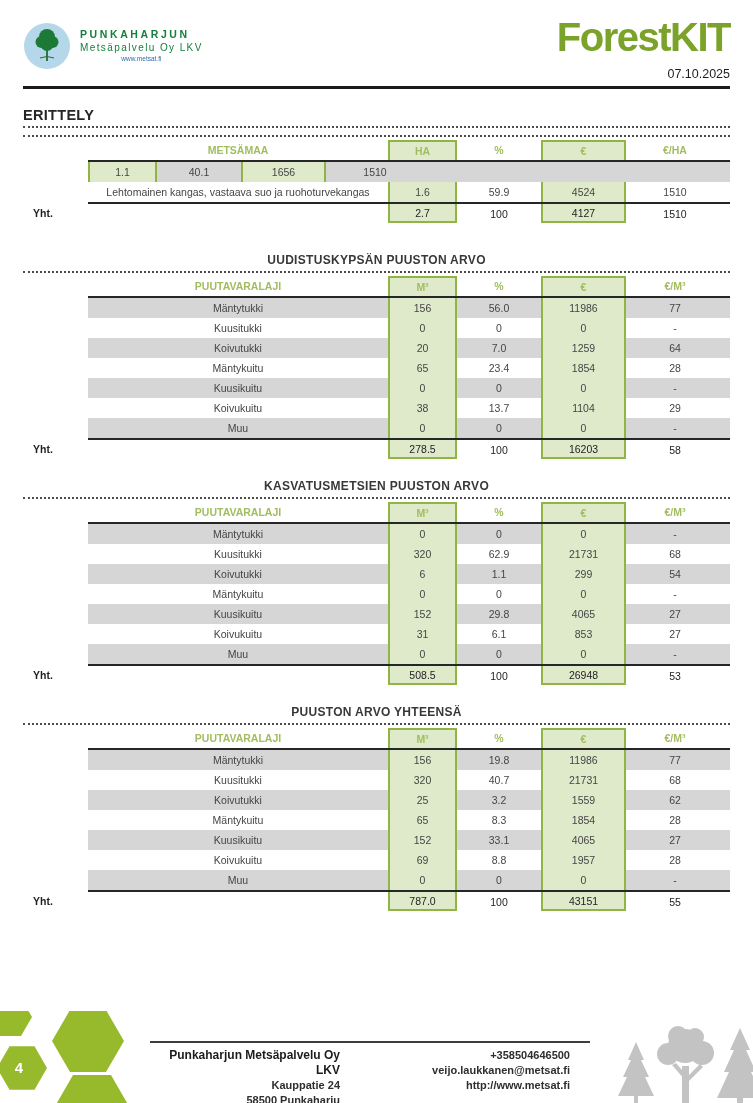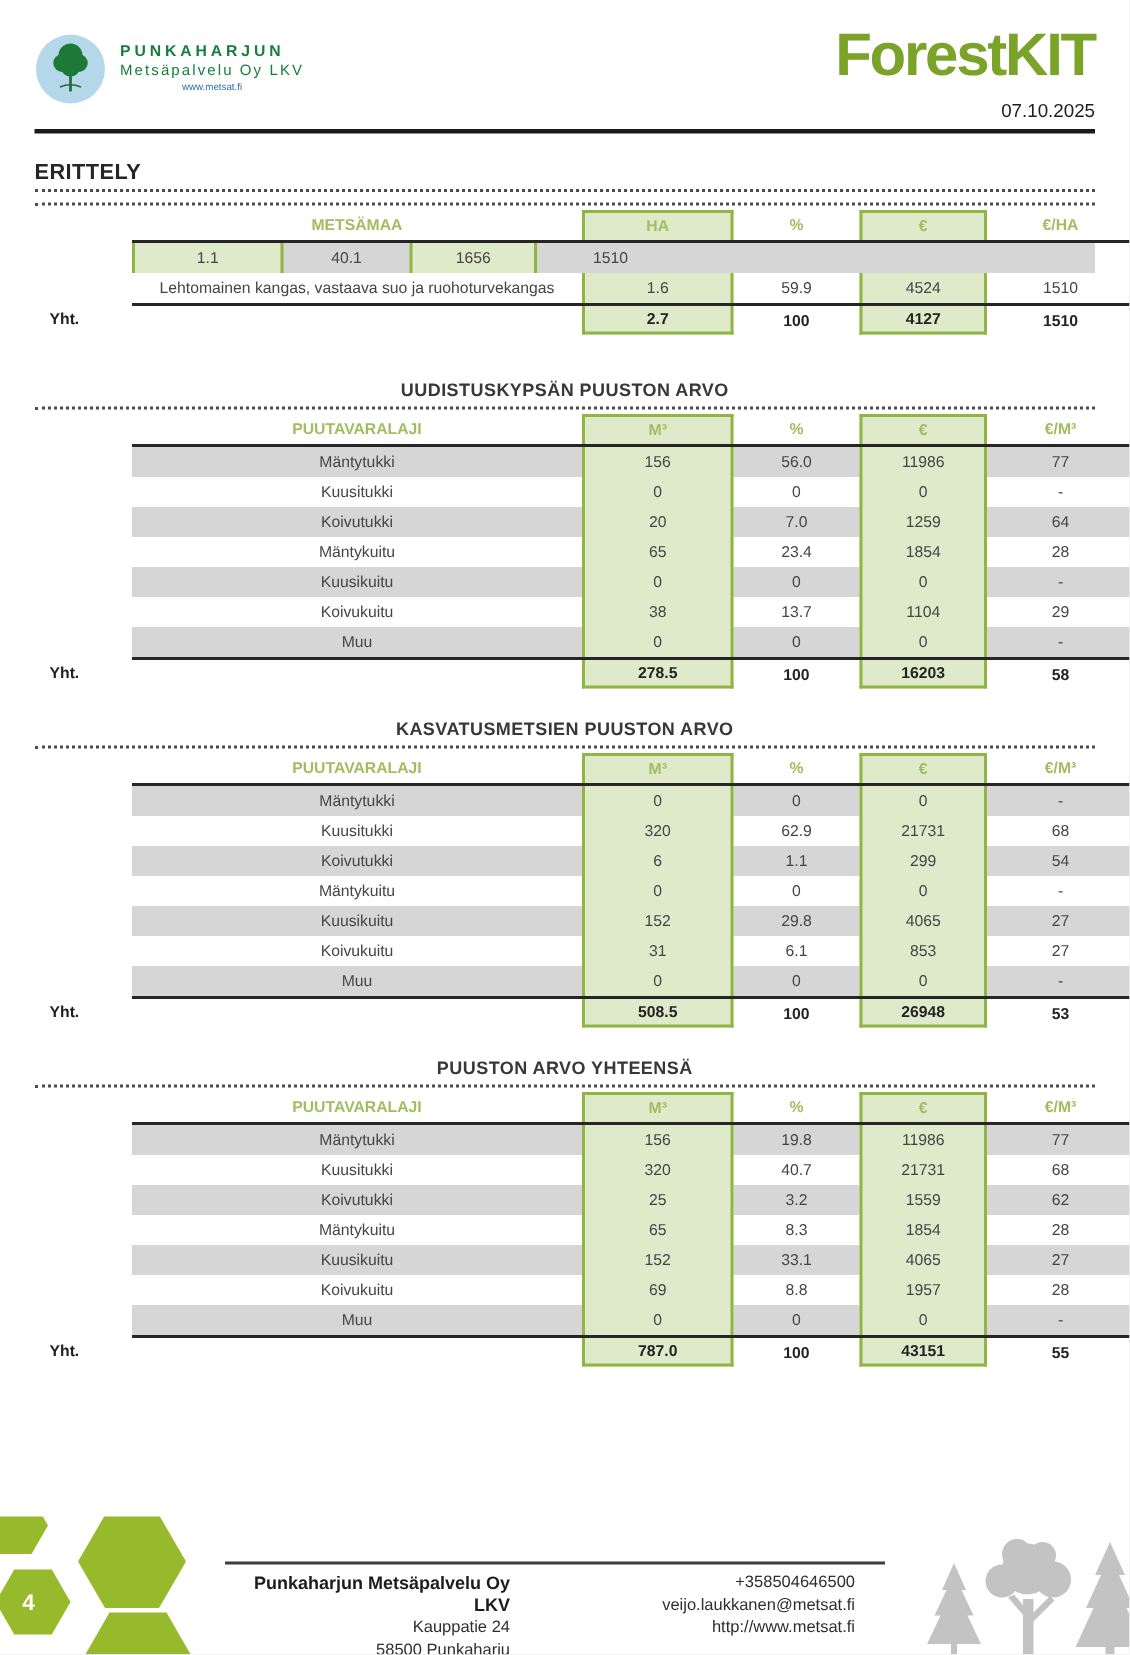--- a/index.html
+++ b/index.html
@@ -28,39 +28,39 @@
   
   .tbl { }
   .tbl-m1 { margin-top:7px; } .tbl-m2 { margin-top:30px; }
   .tbl-m3 { margin-top:20px; } .tbl-m4 { margin-top:20px; }
   .tbl-title { text-align:center; font-size:12px; font-weight:bold; color:#383838; letter-spacing:.3px; margin-bottom:4px; }
   .tbl .dotline { margin:0 0 3px 0; }
   .row { display:flex; width:707px; }
   .stub { width:55px; flex:none; display:flex; align-items:center; font-size:10.5px; font-weight:bold; color:#1f1f1f;margin-left:10px; }
   .cells { flex:1; display:flex; }
   .cell { display:flex; align-items:center; justify-content:center; font-size:10.5px; color:#454545; text-align:center; }
-  .c1 { width:300px; } .c2 { width:101px;text-align:right; } .c3 { width:84px; } .c4 { width:85px; } .c5 { width:98px; }
+  .c1 { width:300px; } .c2 { width:69px;text-align:right; } .c3 { width:84px; } .c4 { width:85px; } .c5 { width:98px; }
   .thead { height:22px; } .drow { height:20px; } .trow { height:21px; }
   .thead .cell { color:#a2bd60; font-weight:bold; }
   .thead .cells { border-bottom:2px solid #262626; }
   .trow .cells { border-top:2px solid #262626; }
-  .trow .cell { font-weight:bold; color:#232323; }
+  .trow .cell { font-weight:normal; color:#232323; }
   .gray .cells { background:#d6d6d6; }
   .gbox { background:#dfeacb; border-left:2px solid #90b544; border-right:2px solid #90b544; }
   .gbox-top { border-top:2px solid #90b544; }
   .gbox-bot { border-bottom:2px solid #90b544; }
 
   
   .footer { position:absolute; left:150px; top:1041px; width:440px;
             border-top:2px solid #3d3d3d; padding-top:5px;
             display:flex; justify-content:space-between; }
   .f-left  { width:190px; text-align:right; }
   .f-right { width:240px; text-align:right; padding-right:20px; }
   .f-company { font-size:12px; font-weight:bold; color:#1c1c1c; line-height:15px; }
-  .f-line { font-size:11px; color:#2e2e2e; line-height:15px; }
+  .f-line { font-size:11px; color:#2e2e2e; line-height:15px;font-weight:bold; }
 
   .hex-marker { position:absolute; left:0; bottom:0; }
   .page-num { font:bold 15px "Liberation Sans",sans-serif; fill:#ffffff; }
   .forest-silhouette { position:absolute; right:0; bottom:0; }
 </style>
 </head>
 <body>
 
 <div class="sheet">
   <div class="content">

